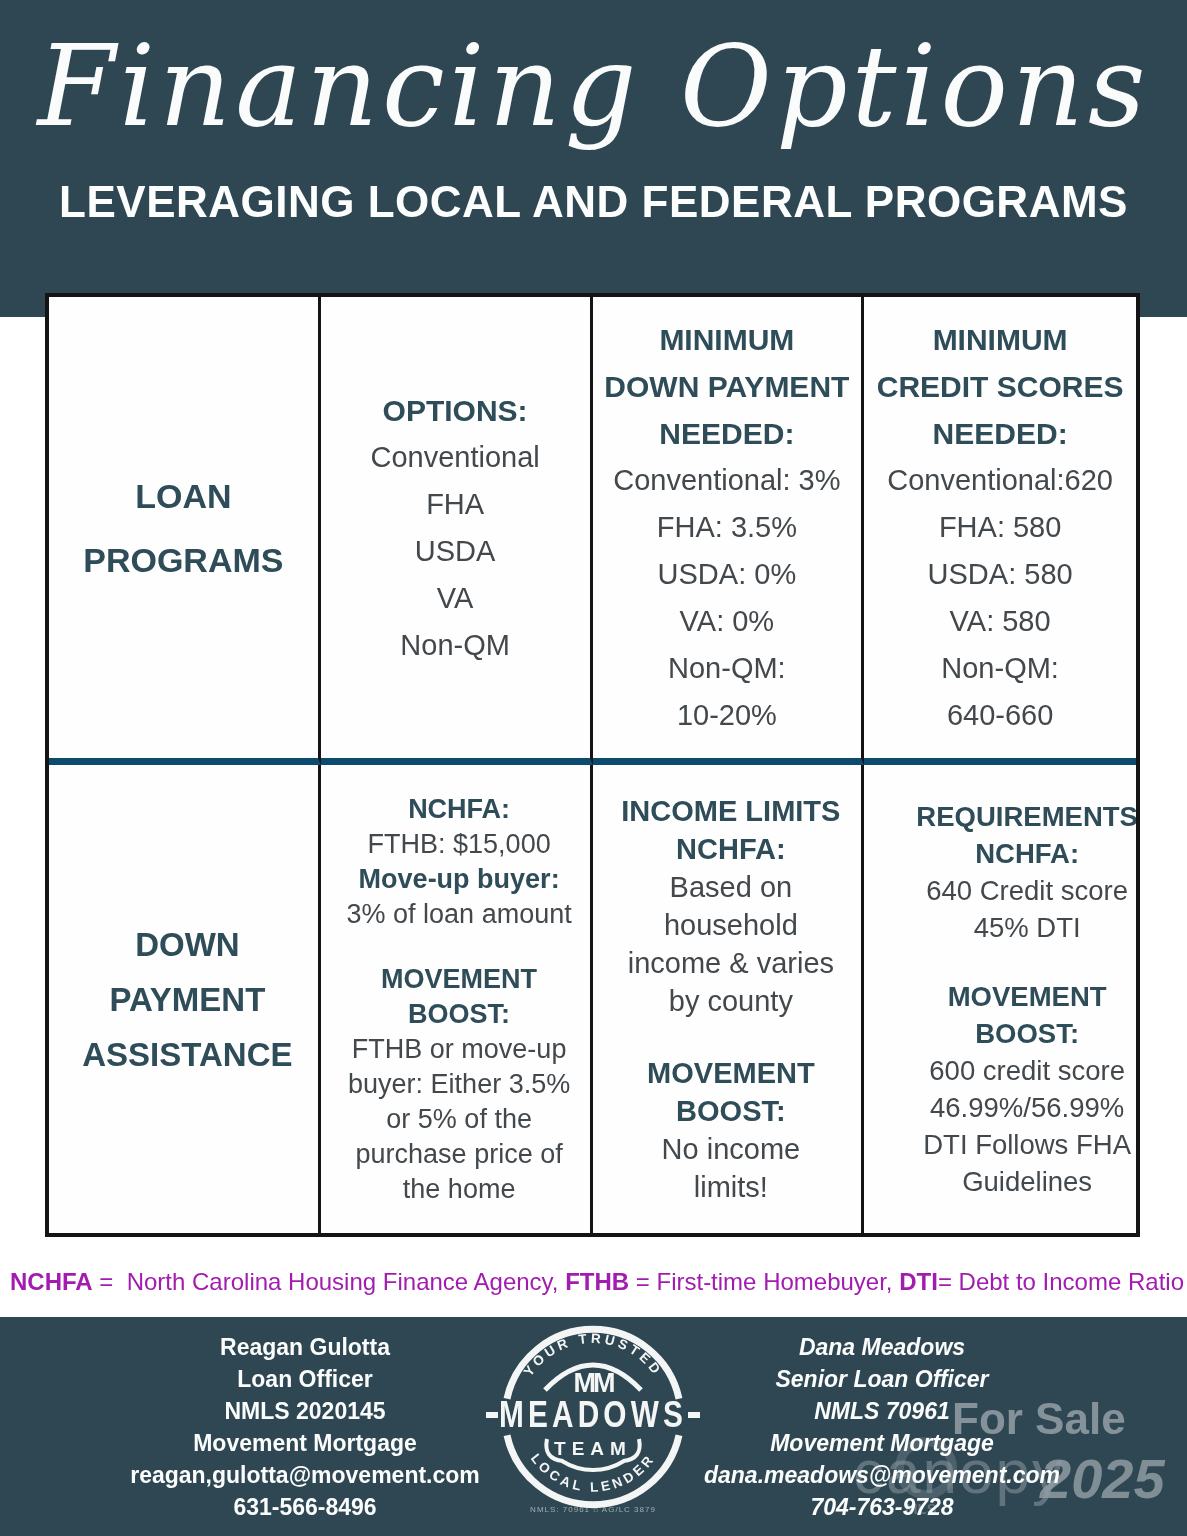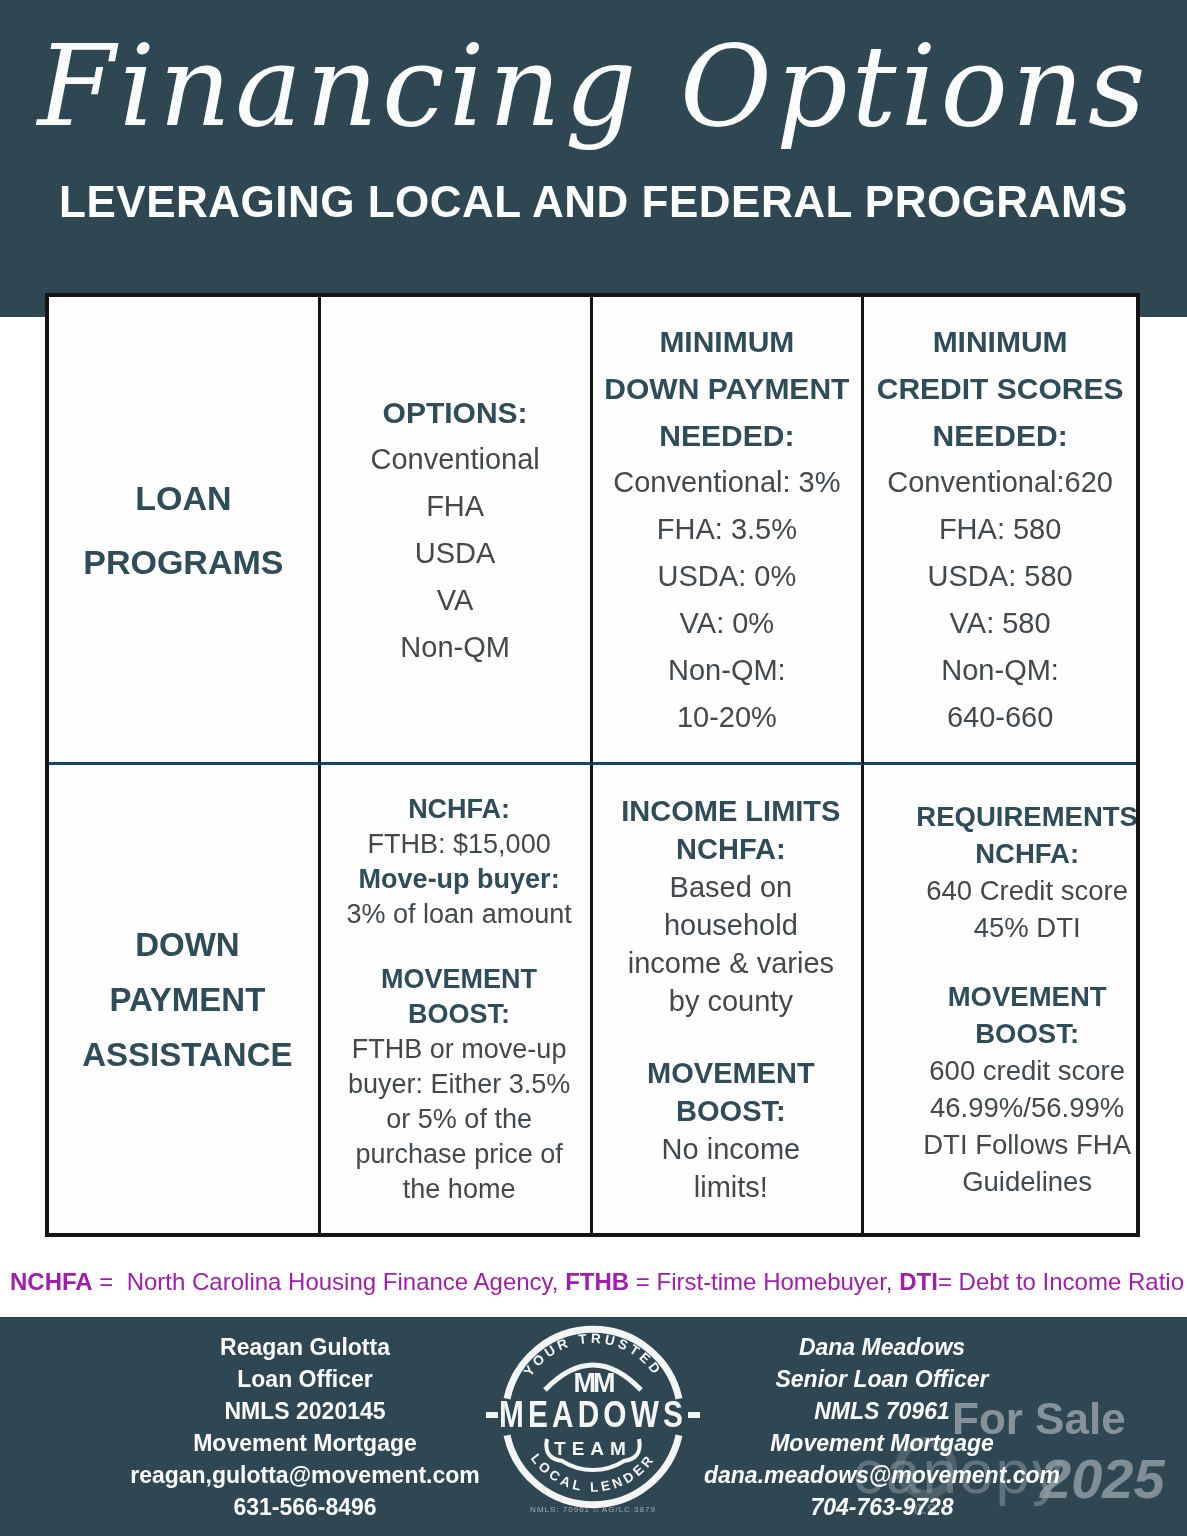--- a/index.html
+++ b/index.html
@@ -23,21 +23,21 @@
     font-weight:bold; font-size:44px; line-height:52px; color:#fcfdfd;
     letter-spacing:0.5px; white-space:nowrap;
   }
   
   .tbl {
     position:absolute; left:45px; top:293px; width:1095px; height:944px;
     background:#fefefe; border:4px solid #141414;
     display:grid; grid-template-columns:repeat(4,1fr); grid-template-rows:1fr 1fr;
   }
   .cell {
-    border-right:3px solid #141414; border-bottom:3px solid #0c4a6e;
+    border-right:3px solid #141414; border-bottom:7px solid #0c4a6e;
     display:flex; flex-direction:column; justify-content:center; align-items:center;
     text-align:center; padding:6px 4px; color:#42484c; overflow:hidden;
   }
   .cell:nth-child(4n) { border-right:none; }
   .cell:nth-child(n+5) { border-bottom:none;padding-left:12px; }
   .cell .b { font-weight:bold; color:#2f4c59; }
   .cell .sp { height:30px; }
   .c00 div { font-size:34px; line-height:64px; }
   .c01 div, .c02 div, .c03 div { font-size:29px; line-height:47px; }
   .c01 .b, .c02 .b, .c03 .b { font-size:30px; }

